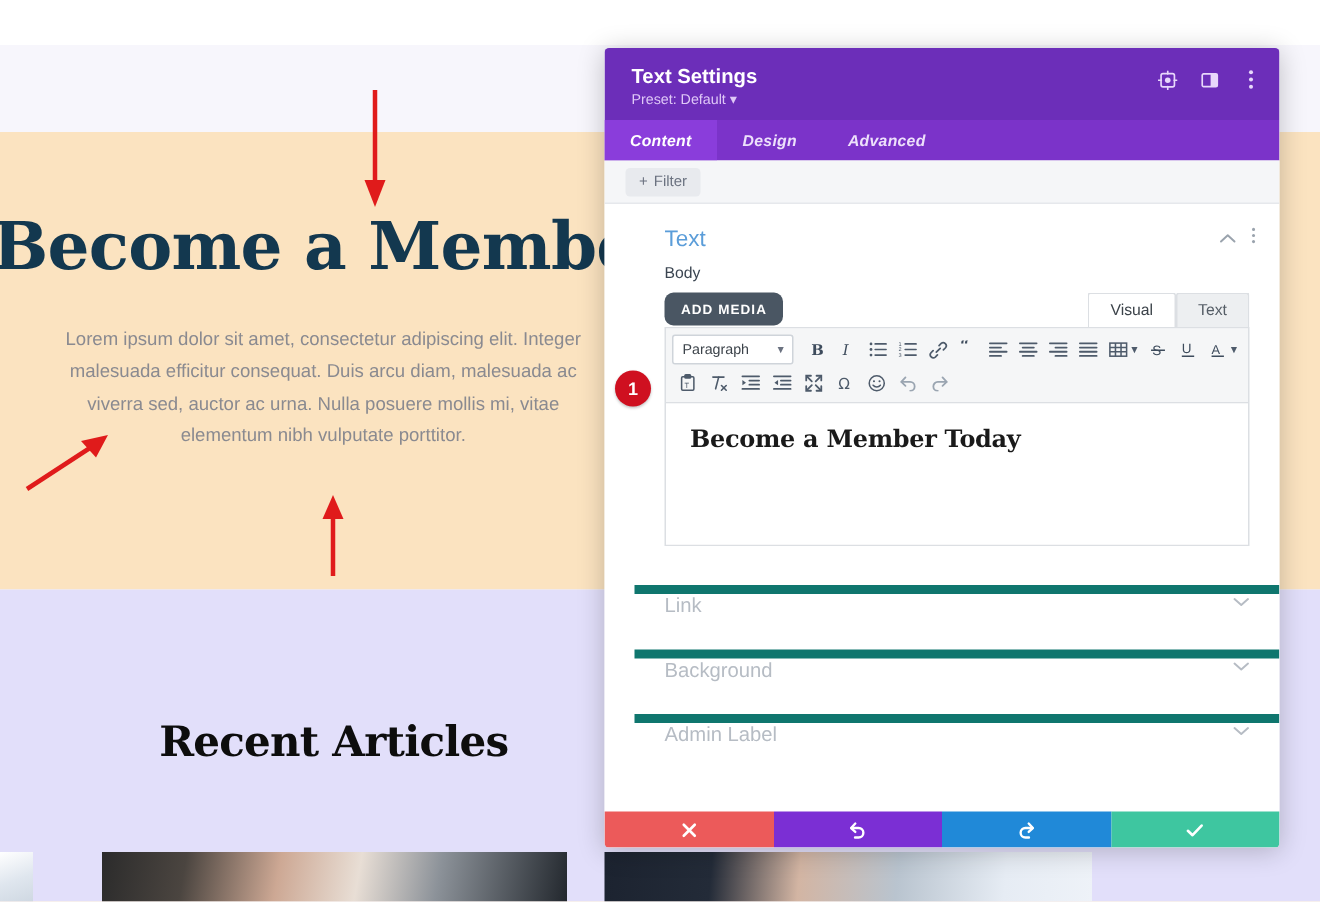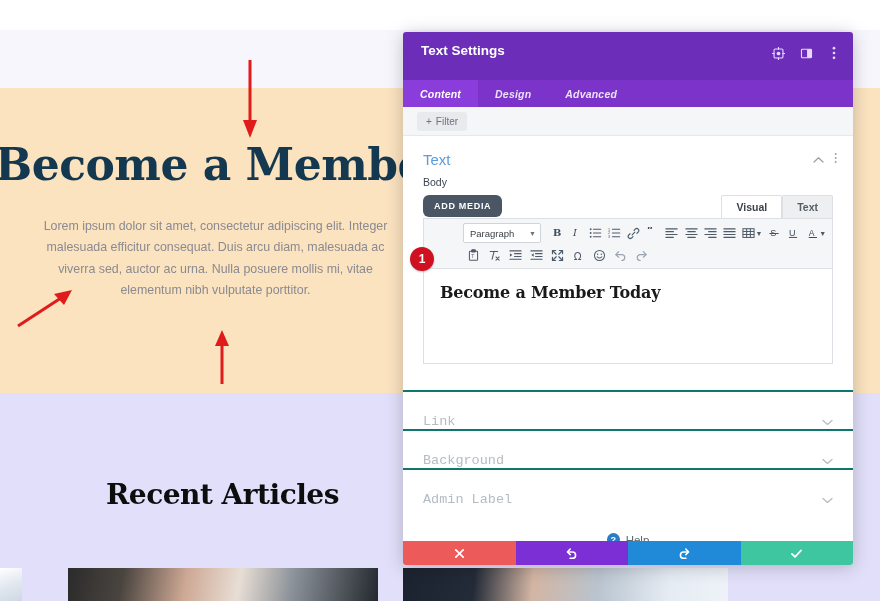--- a/index.html
+++ b/index.html
@@ -88,48 +88,47 @@
   .p-search input{
     border:0;outline:0;background:transparent;flex:1;
     font-family:"Liberation Sans", sans-serif;font-size:10.5px;color:#6b7280;
   }
   .p-search input::placeholder{color:#a7adb6;}
   .filter-btn{
     background:#e8eaee;color:#6b7280;border-radius:3px;
     font-size:10px;padding:4px 9px;display:flex;align-items:center;gap:4px;cursor:pointer;
   }
 
-  .p-body{flex:1 1 auto;overflow:hidden;background:#ffffff;}
+  .p-body{flex:1 1 auto;overflow:hidden;background:#ffffff;padding-left:20px;}
 
   .sec-head{
     display:flex;align-items:center;padding:14px 16px 8px 20px;
   }
   .sec-title{color:#5b9dd9;font-size:15px;flex:1;}
   .sec-icons{display:flex;align-items:center;gap:10px;color:#9aa3ad;}
 
   .field-wrap{padding:0 20px;}
   .field-label{font-size:10.5px;color:#3b4551;margin-bottom:7px;}
 
   .editor-topbar{display:flex;align-items:flex-start;}
   .add-media{
     background:#4a5663;color:#ffffff;font-size:9px;font-weight:bold;
     letter-spacing:.7px;padding:6px 11px;border-radius:6px;cursor:pointer;
   }
   .vt-tabs{margin-left:auto;display:flex;align-items:flex-end;}
   .vt-tab{
     font-size:10.5px;color:#555d66;padding:5px 14px 5px;
     border:1px solid #dcdfe3;border-bottom:none;background:#edeff1;cursor:pointer;
     border-radius:2px 2px 0 0;
-    font-weight:bold;
   }
   .vt-tab.active{background:#ffffff;border-color:#dcdfe3;color:#3c434a;}
 
   .editor-box{border:1px solid #dcdfe3;border-top:1px solid #dcdfe3;background:#ffffff;margin-top:0;}
   .tb{background:#f5f6f7;border-bottom:1px solid #dcdfe3;padding:3px 4px 2px;}
-  .tb-row{display:flex;align-items:center;gap:0px;flex-wrap:nowrap;height:22px;margin-left:35px;}
+  .tb-row{display:flex;align-items:center;gap:0px;flex-wrap:nowrap;height:22px;}
   .tb-btn{
     width:21px;height:20px;display:flex;align-items:center;justify-content:center;
     color:#4e5b6b;cursor:pointer;font-size:12px;
   }
   .tb-btn svg{display:block;}
   .para-sel{
     background:#ffffff;border:1px solid #cfd4da;border-radius:2px;
     height:18px;width:72px;display:flex;align-items:center;
     padding:0 4px 0 6px;font-size:9.5px;color:#3c434a;margin-right:6px;cursor:pointer;
   }
@@ -146,22 +145,22 @@
 
   .badge1{
     position:absolute;left:410px;top:247px;width:24px;height:24px;
     border-radius:50%;background:#cf1020;color:#ffffff;
     display:flex;align-items:center;justify-content:center;
     font-size:12px;font-weight:bold;z-index:30;
     box-shadow:0 1px 2px rgba(0,0,0,.25);
   }
 
   .acc-row{
-    display:flex;align-items:flex-end;height:37px;
-    border-top:2px solid #0f766e;padding:0 20px;cursor:pointer;font-family:Liberation Mono, monospace;
+    display:flex;align-items:flex-start;height:37px;
+    border-top:6px solid #0f766e;padding:0 20px;cursor:pointer;
   }
   .acc-row:first-of-type{border-top:1px solid #eceef0;}
   .acc-label{font-size:13.5px;color:#b6bcc4;flex:1;}
   .acc-caret{color:#b6bcc4;font-size:11px;}
 
   .help-row{
     display:flex;align-items:center;justify-content:center;gap:6px;
     margin-top:26px;
   }
   .help-ic{
@@ -209,20 +208,21 @@
   <svg class="ann" style="left:210px;top:330px;" width="24" height="56" viewBox="0 0 24 56">
     <line x1="12" y1="54" x2="12" y2="12" stroke="#e01b1b" stroke-width="3"></line>
     <polygon points="12,0 5,16 19,16" fill="#e01b1b"></polygon>
   </svg>
 </div>
 
 <div id="panel">
 
   <div class="p-header">
     <div class="p-title">Text Settings</div>
+    <div class="p-preset">Preset: Default ▾</div>
     <div class="p-hdr-icons">
       <span class="hicon">
         <svg width="13" height="13" viewBox="0 0 14 14" fill="none" stroke="#e8d8fb" stroke-width="1.2">
           <rect x="2.2" y="2.2" width="9.6" height="9.6" rx="1.4"></rect>
           <circle cx="7" cy="7" r="2" fill="#e8d8fb" stroke="none"></circle>
           <path d="M7 0.4v2M7 11.6v2M0.4 7h2M11.6 7h2" stroke-linecap="round"></path>
         </svg>
       </span>
       <span class="hicon">
         <svg width="13" height="13" viewBox="0 0 14 14" fill="none" stroke="#e8d8fb" stroke-width="1.2">

